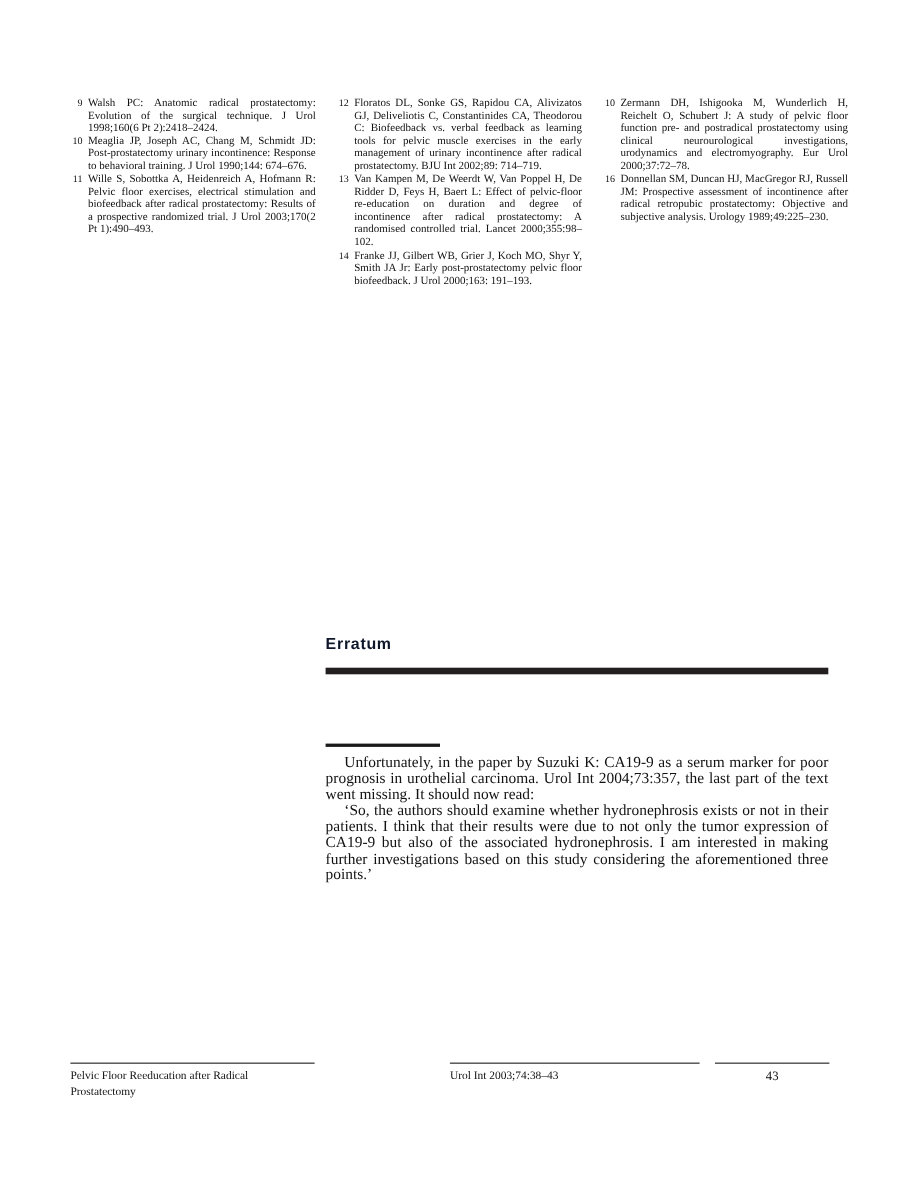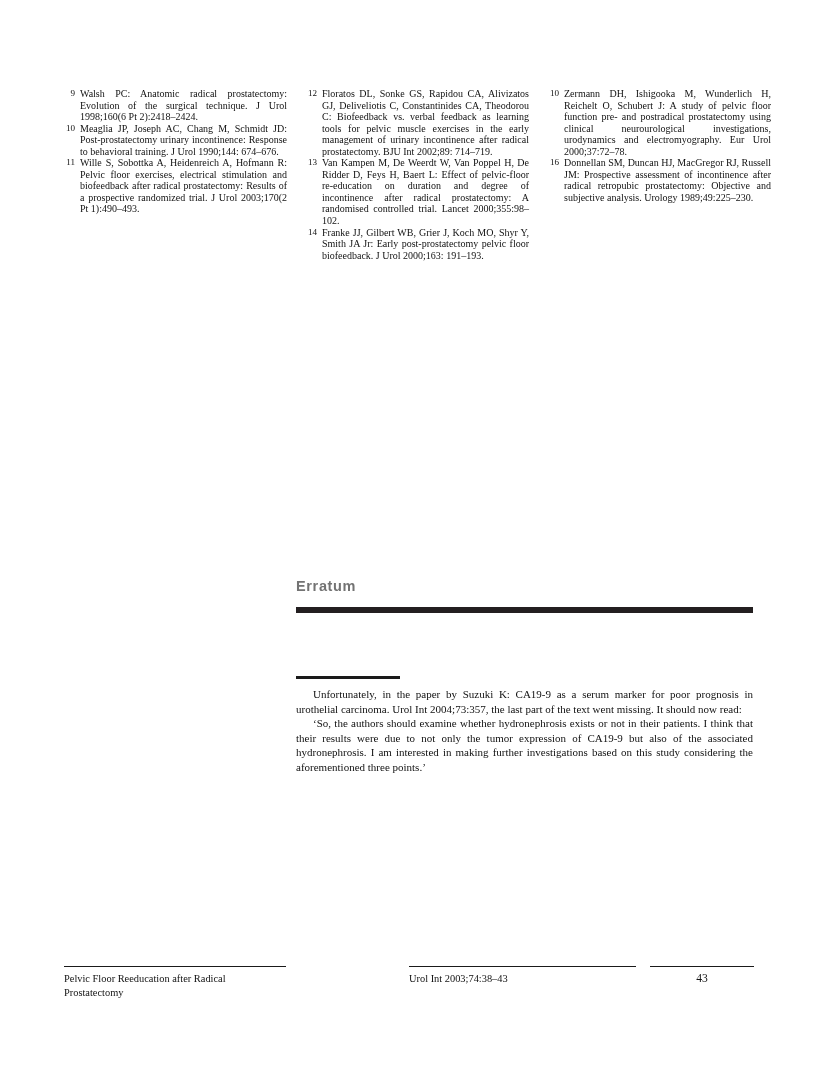--- a/index.html
+++ b/index.html
@@ -66,21 +66,21 @@
 
   
   .erratum-heading {
     position: absolute;
     left: 296px;
     top: 578px;
     font-family: "Liberation Sans", "DejaVu Sans", sans-serif;
     font-weight: bold;
     font-size: 14.5px;
     letter-spacing: 0.65px;
-    color: #737373;
+    color: #0f172a;
   }
   .erratum-rule {
     position: absolute;
     left: 296px;
     top: 607px;
     width: 457px;
     height: 6px;
     background: #231f20;
   }
 
@@ -91,21 +91,21 @@
     width: 104px;
     height: 2.5px;
     background: #1a1a1a;
   }
 
   .erratum-body {
     position: absolute;
     left: 296px;
     top: 687px;
     width: 457px;
-    font-size: 11px;
+    font-size: 14px;
     line-height: 14.6px;
     text-align: justify;
     text-justify: inter-word;
     color: #111111;
   }
   .erratum-body p {
     margin: 0;
     text-indent: 17px;
   }
 

